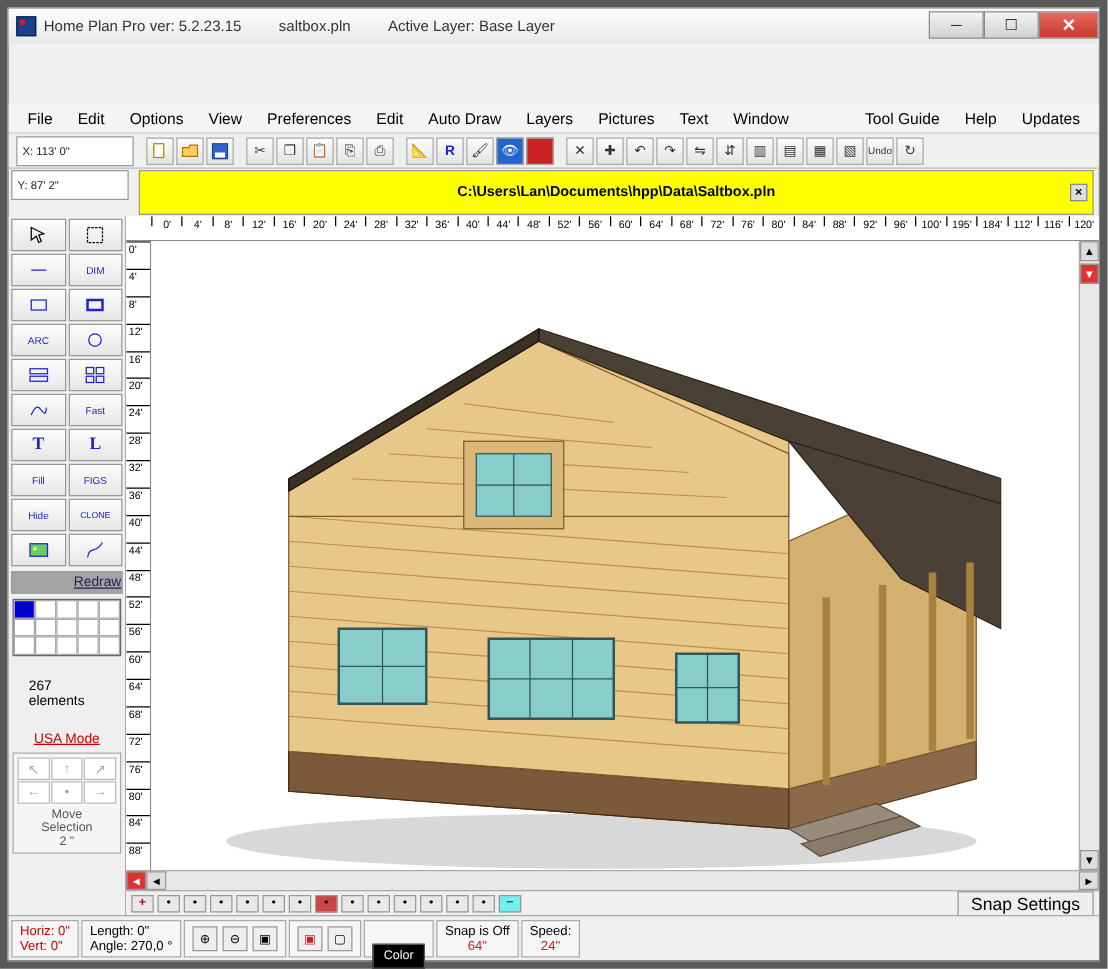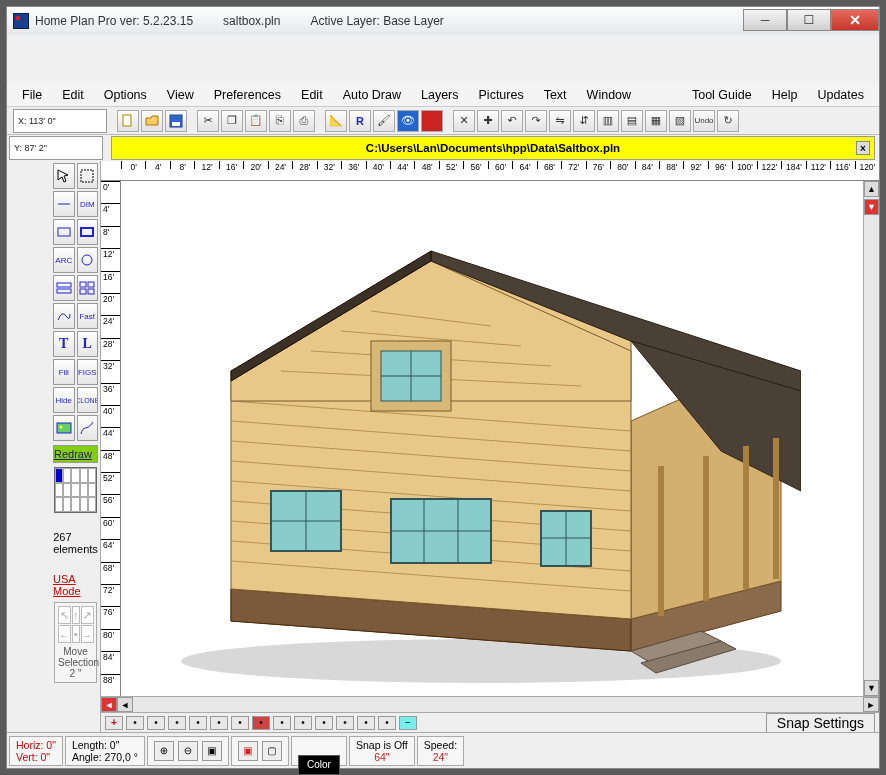--- a/index.html
+++ b/index.html
@@ -13,28 +13,28 @@
 .winbtn { width: 44px; height: 22px; border: 1px solid #888; background: linear-gradient(#f4f4f4,#d0d0d0); display:flex; align-items:center; justify-content:center; font-size: 12px; margin-top:-2px; }
 .winbtn.close { background: linear-gradient(#e86a5e,#c7362b); color:#fff; width:48px; font-size:14px; font-weight:bold; }
 .menubar { height: 24px; background: #f4f4f4; display:flex; align-items:center; padding: 0 8px; font-size: 12.5px; gap: 6px; border-bottom:1px solid #ccc;margin-top:48px; }
 .menubar span { padding: 2px 7px; cursor: default; }
 .toolbar { height: 28px; background: #efefef; border-bottom:1px solid #bbb; display:flex; align-items:center; }
 .coordbox { width: 94px; height: 24px; margin-left: 4px; border:1px solid #999; background:#fff; display:flex; flex-direction:column; font-size: 9px; color:#222; padding: 0 4px; justify-content:center; position:relative; }
 .coordbox.two { margin-top:0; }
 .tbtn { width: 22px; height: 22px; border:1px solid #aaa; background: linear-gradient(#fdfdfd,#e2e2e2); margin-left:2px; display:flex; align-items:center; justify-content:center; font-size:11px; color:#333; }
 .tbtn.sep { border:none; background:none; width:6px; }
 .tbtn svg { width:14px; height:14px; }
-.pathbar { height: 24px; background: #ffff00; border:1px solid #999; margin: 0 2px; display:flex; align-items:center; justify-content:center; font-size: 11.5px; font-weight:bold; color:#000; position:relative; }
+.pathbar { height: 36px; background: #ffff00; border:1px solid #999; margin: 0 2px; display:flex; align-items:center; justify-content:center; font-size: 11.5px; font-weight:bold; color:#000; position:relative; }
 .pathbar .closex { position:absolute; right:4px; width:14px; height:14px; border:1px solid #888; background:#ddd; font-size:10px; display:flex; align-items:center; justify-content:center; }
 .workarea { flex:1; display:flex; min-height:0; }
-.leftpanel { width: 94px; background: #efefef; border-right:1px solid #aaa; display:flex; flex-direction:column; align-items:center; font-size:10px;padding-left:44px; }
+.leftpanel { width: 94px; background: #efefef; border-right:1px solid #aaa; display:flex; flex-direction:column; align-items:center; font-size:10px; }
 .toolgrid { display:grid; grid-template-columns: 1fr 1fr; gap:2px; padding:2px; width:100%; }
 .tgbtn { height:26px; border:1px solid #999; background: linear-gradient(#fdfdfd,#e6e6e6); display:flex; align-items:center; justify-content:center; font-size:9px; color:#114; overflow:hidden; }
 .tgbtn svg { width:18px; height:16px; }
-.redraw { width: calc(100% - 4px); margin:2px; border:1px solid #999; background:#84cc16; text-align:left; font-size:11px; color:#225; padding:2px 0; text-decoration:underline; }
+.redraw { width: calc(100% - 4px); margin:2px; border:1px solid #999; background:#a3a3a3; text-align:right; font-size:11px; color:#225; padding:2px 0; text-decoration:underline; }
 .colorgrid { width: calc(100% - 6px); margin:2px 3px; height:46px; display:grid; grid-template-columns: repeat(5,1fr); grid-template-rows: repeat(3,1fr); border:1px solid #666; background:#fff; }
 .colorgrid div { border:1px solid #aaa; }
 .colorgrid div.sel { background:#0000cc; }
 .elements { font-size:11px; color:#000; margin:16px; }
 .usamode { font-size:11px; color:#c00; text-decoration:underline; margin:2px; }
 .movebox { width: calc(100% - 6px); margin:3px; border:1px solid #aaa; background:#f5f5f5; padding:3px; text-align:center; font-size:10px; color:#555; }
 .movebox .arrows { display:grid; grid-template-columns: repeat(3,1fr); gap:1px; margin-bottom:3px; }
 .movebox .arrows div { height:18px; border:1px solid #bbb; background:#fff; display:flex; align-items:center; justify-content:center; color:#aaa; font-size:11px; }
 .canvasarea { flex:1; display:flex; flex-direction:column; background:#fff; min-width:0; }
 .hruler { height:20px; background:#fff; border-bottom:1px solid #888; font-size:8.5px; display:flex; align-items:flex-start; overflow:hidden; white-space:nowrap; padding-left:20px; color:#000; }
@@ -290,21 +290,21 @@
           <span>64'</span>
           <span>68'</span>
           <span>72'</span>
           <span>76'</span>
           <span>80'</span>
           <span>84'</span>
           <span>88'</span>
           <span>92'</span>
           <span>96'</span>
           <span>100'</span>
-          <span>122'</span>
+          <span>195'</span>
           <span>184'</span>
           <span>112'</span>
           <span>116'</span>
           <span>120'</span>
         </div>
       <div class="canvasrow">
         <div class="vruler" id="vruler">
             <span>0'</span>
             <span>4'</span>
             <span>8'</span>

